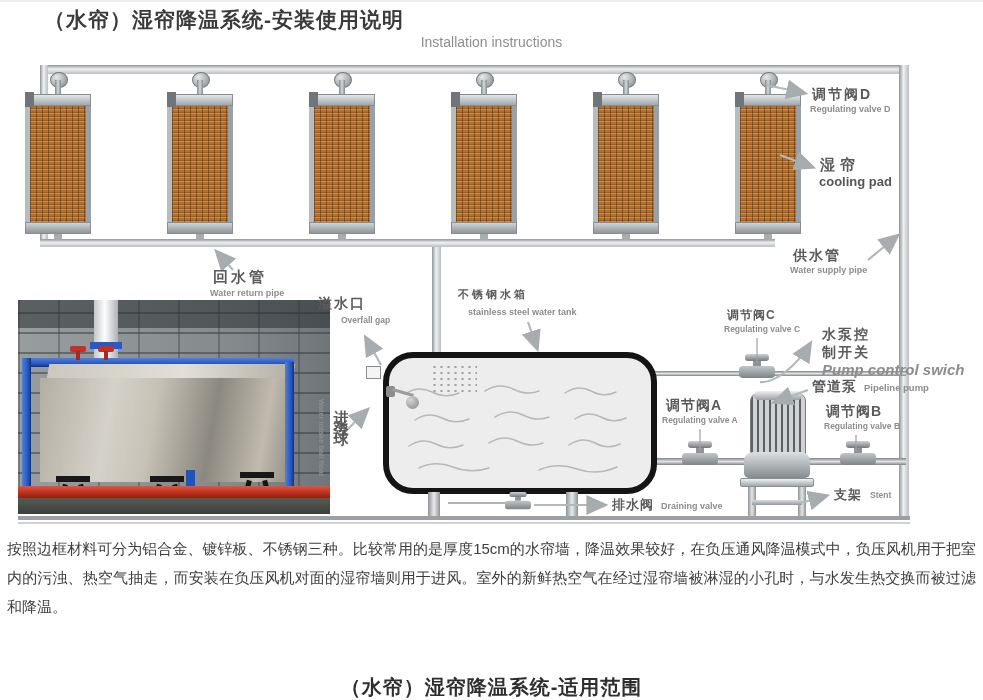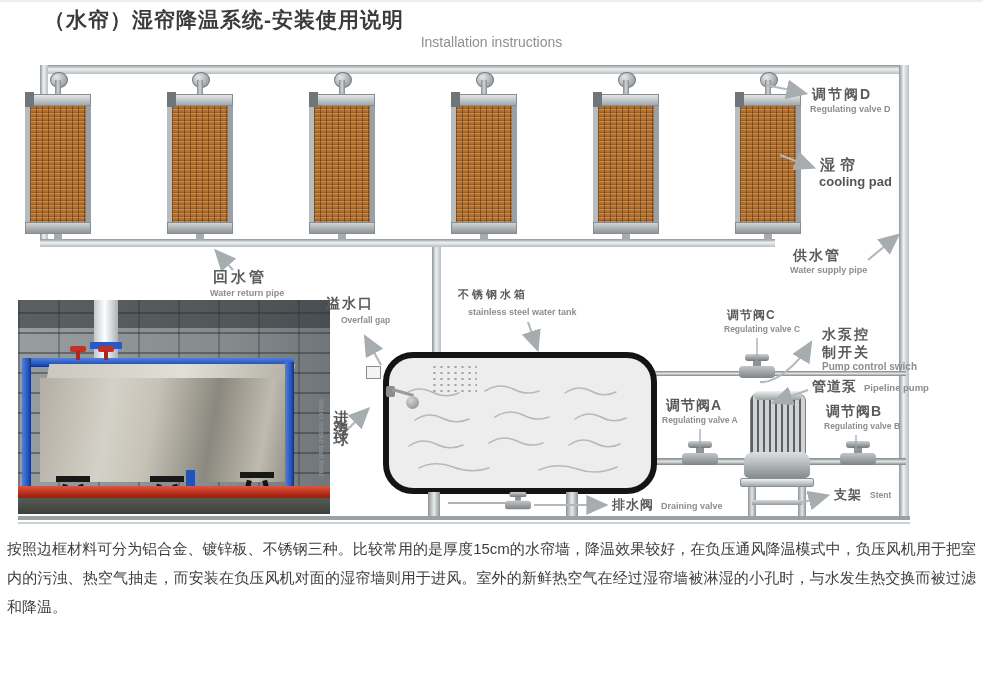--- a/index.html
+++ b/index.html
@@ -244,31 +244,31 @@
 
   <div class="abs zh" style="left:820px;top:154px;font-size:15px;letter-spacing:5px;">湿帘</div>
   <div class="abs en" style="left:819px;top:172px;font-size:13px;color:#565656;">cooling pad</div>
 
   <div class="abs zh" style="left:793px;top:245px;font-size:14px;letter-spacing:2px;">供水管</div>
   <div class="abs en" style="left:790px;top:263px;font-size:9px;">Water supply pipe</div>
 
   <div class="abs zh" style="left:213px;top:266px;font-size:15px;letter-spacing:3px;">回水管</div>
   <div class="abs en" style="left:210px;top:286px;font-size:9px;">Water return pipe</div>
 
-  <div class="abs zh" style="left:326px;top:293px;font-size:14px;letter-spacing:2px;">溢水口</div>
+  <div class="abs zh" style="left:318px;top:293px;font-size:14px;letter-spacing:2px;">溢水口</div>
   <div class="abs en" style="left:341px;top:313px;font-size:8.5px;">Overfall gap</div>
 
   <div class="abs zh" style="left:458px;top:285px;font-size:11px;letter-spacing:3px;text-align:right;">不锈钢水箱</div>
   <div class="abs en" style="left:468px;top:305px;font-size:9px;">stainless steel water tank</div>
 
   <div class="abs zh" style="left:727px;top:305px;font-size:12px;letter-spacing:1px;">调节阀C</div>
   <div class="abs en" style="left:724px;top:322px;font-size:8.5px;">Regulating valve C</div>
 
   <div class="abs zh" style="left:822px;top:323px;font-size:14px;letter-spacing:2px;width:52px;white-space:normal;line-height:18px;">水泵控制开关</div>
-  <div class="abs en" style="left:822px;top:359px;font-size:10px;">Pump control swich</div>
+  <div class="abs en" style="left:822px;top:359px;font-size:15px;font-style:italic;">Pump control swich</div>
 
   <div class="abs zh" style="left:812px;top:376px;font-size:14px;letter-spacing:1px;">管道泵</div>
   <div class="abs en" style="left:864px;top:380px;font-size:9.5px;">Pipeline pump</div>
 
   <div class="abs zh" style="left:666px;top:395px;font-size:14px;letter-spacing:1px;">调节阀A</div>
   <div class="abs en" style="left:662px;top:413px;font-size:8.5px;">Regulating valve A</div>
 
   <div class="abs zh" style="left:826px;top:401px;font-size:14px;letter-spacing:1px;">调节阀B</div>
   <div class="abs en" style="left:824px;top:419px;font-size:8.5px;">Regulating valve B</div>
 
@@ -278,13 +278,14 @@
   <div class="abs zh" style="left:612px;top:494px;font-size:13px;letter-spacing:1px;">排水阀</div>
   <div class="abs en" style="left:661px;top:499px;font-size:9px;">Draining valve</div>
 
   <div class="abs zh" style="left:834px;top:484px;font-size:13px;letter-spacing:1px;">支架</div>
   <div class="abs en" style="left:870px;top:488px;font-size:8.5px;">Stent</div>
 
   <div class="abs copy">
     <p>按照边框材料可分为铝合金、镀锌板、不锈钢三种。比较常用的是厚度15cm的水帘墙，降温效果较好，在负压通风降温模式中，负压风机用于把室内的污浊、热空气抽走，而安装在负压风机对面的湿帘墙则用于进风。室外的新鲜热空气在经过湿帘墙被淋湿的小孔时，与水发生热交换而被过滤和降温。</p>
   </div>
 
+  <div class="abs f-title">（水帘）湿帘降温系统-适用范围</div>
 </div>
 
 </body></html>

